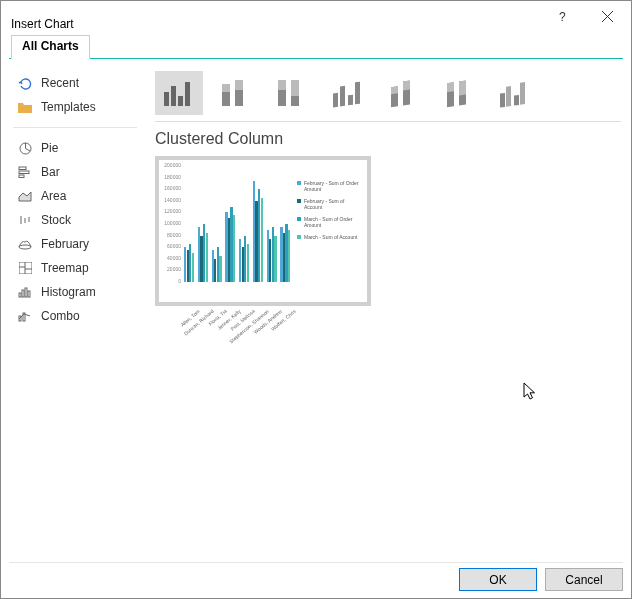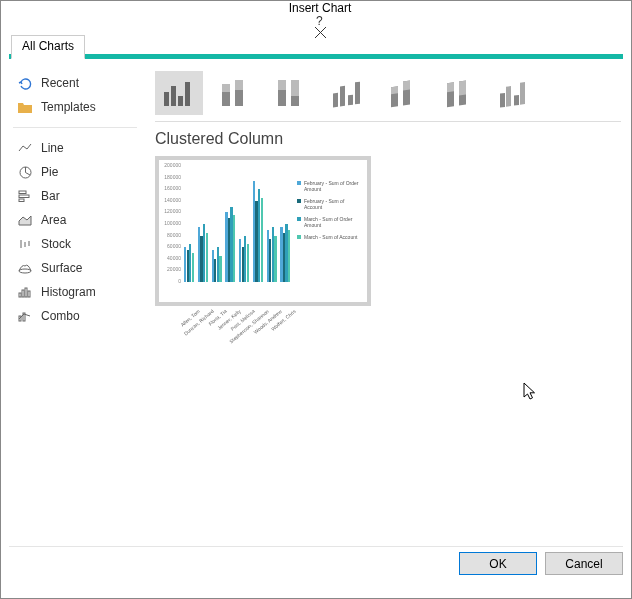--- a/index.html
+++ b/index.html
@@ -1,25 +1,25 @@
 <!DOCTYPE html>
 <html><head>
 <meta charset="utf-8">
 <style>
   * { box-sizing: border-box; font-family: "Segoe UI", Tahoma, sans-serif; }
   html,body { margin:0; padding:0; background:#808080; }
   .win {
     position:relative; width:632px; height:599px; background:#fff;
     border:1px solid #888; box-shadow:2px 2px 6px rgba(0,0,0,.3);
   }
-  .titlebar { display:flex; align-items:center; height:30px; padding:0 2px 0 10px; font-size:12px;flex-direction:column; }
+  .titlebar { display:flex; align-items:flex-end; height:30px; padding:0 2px 0 10px; font-size:12px; }
   .titlebar .title { flex:1; color:#000; }
   .titlebar .tbtn { width:44px; height:29px; display:flex; align-items:center; justify-content:center; color:#333; cursor:pointer; }
 
-  .tabs-row { position:relative; height:24px; margin:4px 8px 0 8px; border-bottom:5px solid #14b8a6; }
+  .tabs-row { position:relative; height:24px; margin:4px 8px 0 8px; border-bottom:1px solid #14b8a6;font-weight:bold; }
   .tab { position:absolute; top:0; left:2px; height:24px; padding:3px 10px; font-size:12px;
          border:1px solid #ccc; border-bottom:1px solid #fff; background:#fff; }
 
   .body { display:flex; position:absolute; left:8px; right:8px; top:62px; bottom:42px; }
   .sidebar { width:132px; padding-top:8px; }
   .side-item { display:flex; align-items:center; height:24px; padding:0 6px; font-size:12px; color:#333; cursor:pointer; }
   .side-item .sicon { width:20px; height:16px; display:flex; align-items:center; justify-content:center; margin-right:6px; color:#5c5c5c; }
   .side-item.sel { background:#d9d9d9; }
   .sidebar .rule { margin:8px 4px; border-top:1px solid #e5e5e5; }
 
@@ -35,21 +35,21 @@
   .plot { position:absolute; left:24px; top:6px; width:110px; height:116px; }
   .bars { position:absolute; left:0; bottom:0; width:100%; height:100%; }
   .bar { position:absolute; bottom:0; width:2.5px; }
   .yaxis div{ font-size:5px; color:#888; text-align:right; position:absolute; left:-24px; width:22px; line-height:5px;}
   .xaxis { position:absolute; bottom:-2px; left:24px; width:110px; }
   .xlab { position:absolute; font-size:5px; color:#666; transform:rotate(-40deg); transform-origin:left top; white-space:nowrap; }
   .legend { position:absolute; right:4px; top:20px; width:66px; }
   .legend .leg { display:flex; align-items:flex-start; font-size:5px; color:#555; margin-bottom:6px; line-height:6px;}
   .legend .sw { width:4px; height:4px; margin-right:3px; margin-top:1px; flex-shrink:0; }
 
-  .footer { position:absolute; left:8px; right:8px; bottom:24px; height:28px;
+  .footer { position:absolute; left:8px; right:8px; bottom:8px; height:28px;
             border-top:1px solid #e5e5e5; display:flex; justify-content:flex-end; align-items:center; gap:8px; padding-top:6px;}
   .btn { width:78px; height:23px; font-size:12px; border:1px solid #adadad; background:#e1e1e1; cursor:pointer; }
   .btn.primary { border-color:#0078d7; }
 
   .cursor { position:absolute; left:522px; top:381px; pointer-events:none; }
 </style>
 </head>
 <body>
 
 <div class="win">
@@ -88,28 +88,20 @@
           <svg width="14" height="12" viewBox="0 0 14 12">
               <path fill="#e8b04a" d="M0 2h5l1 2h8v8H0z"></path>
             </svg>
         </span>
           <span>Templates</span>
       </div>
       <div class="rule"></div>
       <div id="types-container">
           <div class="side-item">
             <span class="sicon">
-              <svg width="14" height="12" viewBox="0 0 14 12" stroke="#666" fill="none">
-                <polyline points="1,9 5,4 9,7 13,2"></polyline>
-              </svg>
-            </span>
-            <span>Line</span>
-          </div>
-          <div class="side-item">
-            <span class="sicon">
               <svg width="13" height="13" viewBox="0 0 13 13" stroke="#666" fill="none">
                 <circle cx="6.5" cy="6.5" r="5.5"></circle>
                 <line x1="6.5" y1="6.5" x2="6.5" y2="1"></line>
                 <line x1="6.5" y1="6.5" x2="11" y2="9"></line>
               </svg>
             </span>
             <span>Pie</span>
           </div>
           <div class="side-item">
             <span class="sicon">
@@ -139,21 +131,32 @@
             </span>
             <span>Stock</span>
           </div>
           <div class="side-item">
             <span class="sicon">
               <svg width="14" height="12" viewBox="0 0 14 12" stroke="#666" fill="none">
                 <ellipse cx="7" cy="9" rx="6" ry="2"></ellipse>
                 <path d="M1 9 Q4 2 7 4 Q10 1 13 9"></path>
               </svg>
             </span>
-            <span>Surface</span>
+            <span>February</span>
+          </div>
+          <div class="side-item">
+            <span class="sicon">
+              <svg width="13" height="12" viewBox="0 0 13 12" stroke="#666" fill="none">
+                <rect x="0" y="0" width="13" height="12"></rect>
+                <line x1="6" y1="0" x2="6" y2="12"></line>
+                <line x1="0" y1="5" x2="6" y2="5"></line>
+                <line x1="6" y1="7" x2="13" y2="7"></line>
+              </svg>
+            </span>
+            <span>Treemap</span>
           </div>
           <div class="side-item">
             <span class="sicon">
               <svg width="14" height="12" viewBox="0 0 14 12" stroke="#666" fill="none">
                 <rect x="1" y="7" width="2" height="4"></rect>
                 <rect x="4" y="4" width="2" height="7"></rect>
                 <rect x="7" y="2" width="2" height="9"></rect>
                 <rect x="10" y="5" width="2" height="6"></rect>
               </svg>
             </span>

